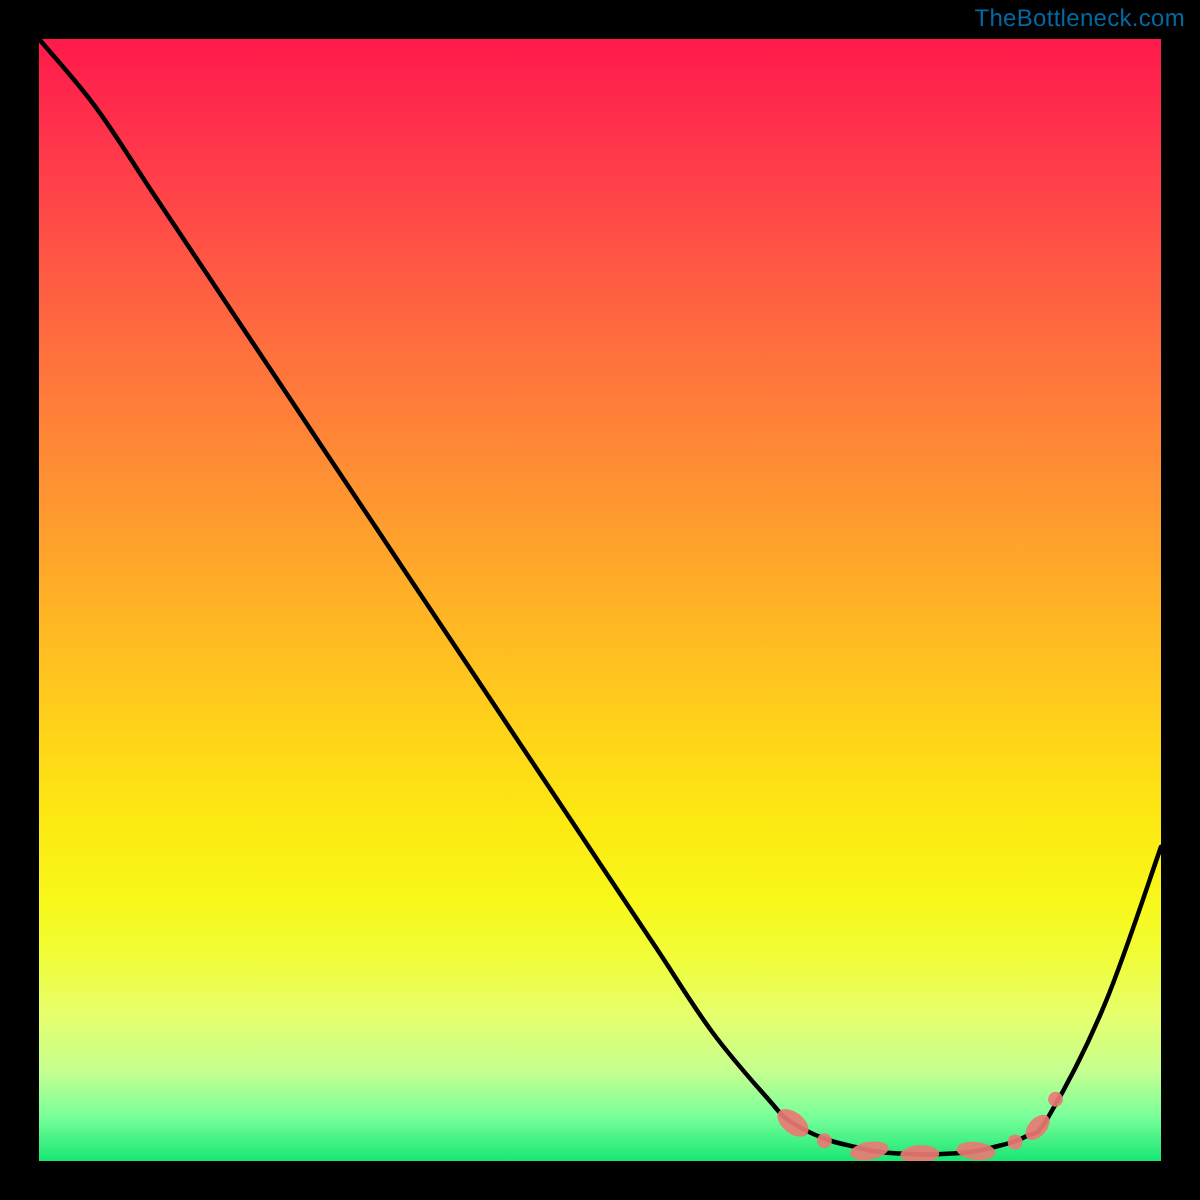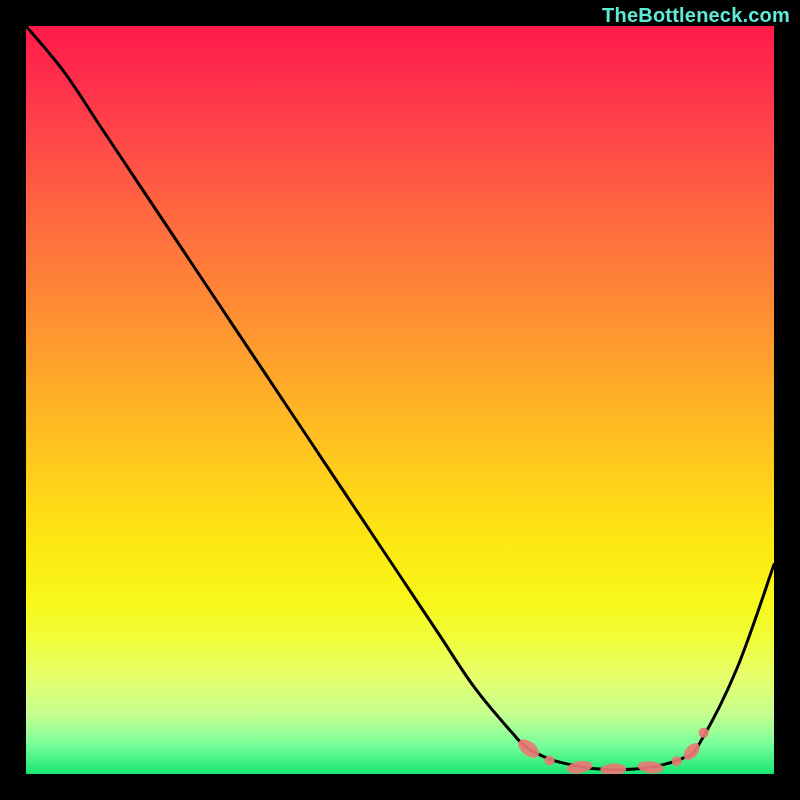--- a/index.html
+++ b/index.html
@@ -1,17 +1,17 @@
 <!DOCTYPE html>
 <html><head>
 <meta charset="utf-8">
 <style>
   * { margin: 0; padding: 0; box-sizing: border-box; }
   body { width: 800px; height: 800px; background: #000; position: relative; font-family: Arial, sans-serif; }
-  .watermark { position: absolute; top: 4px; right: 10px; color: #5eead4; font-size: 20px; font-weight: 700; z-index: 10; letter-spacing: 0.2px; }
+  .watermark { position: absolute; top: 4px; right: 10px; color: #0369a1; font-size: 16px; font-weight: 400; z-index: 10; letter-spacing: 0.2px; }
   .chart-area { position: absolute; top: 26px; left: 26px; width: 748px; height: 748px; }
   .gradient-bg { position: absolute; inset: 0; background: linear-gradient(to bottom,
       #ff1a4a 0%,
       #ff2e4c 7%,
       #ff4748 15%,
       #ff6a3f 26%,
       #ff8d34 38%,
       #ffb126 50%,
       #ffd419 62%,
       #fcea12 70%,

